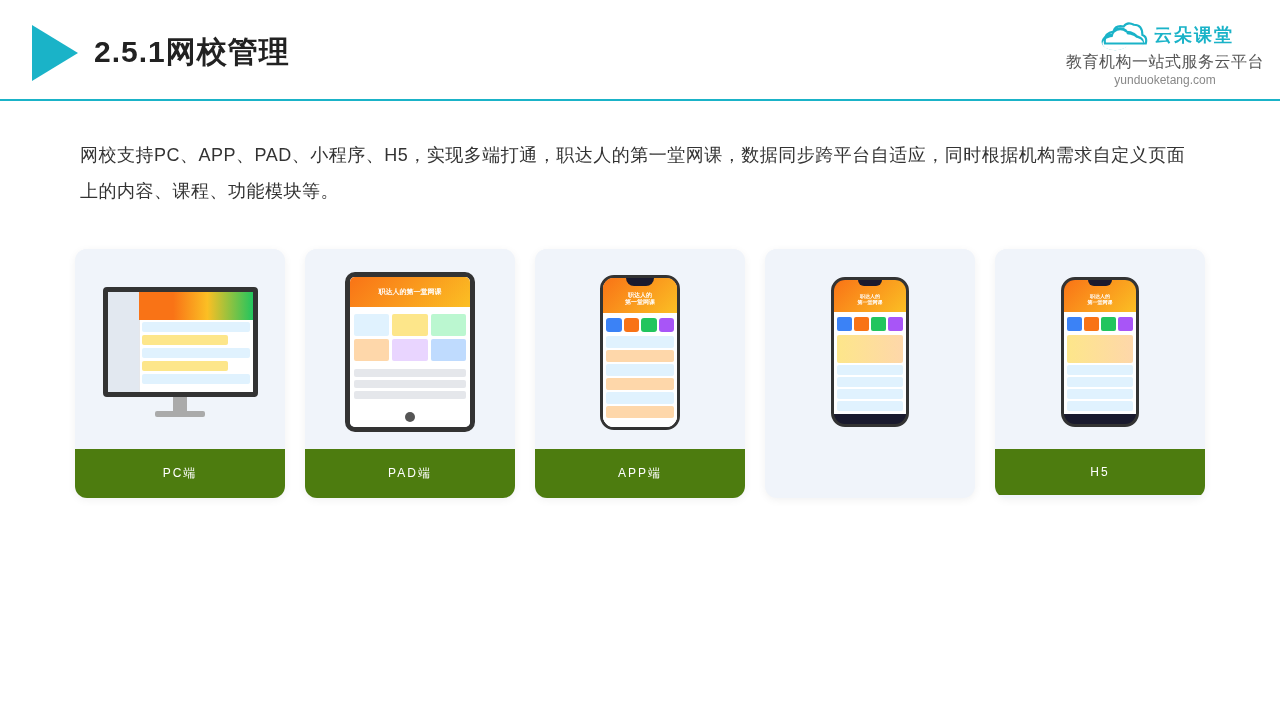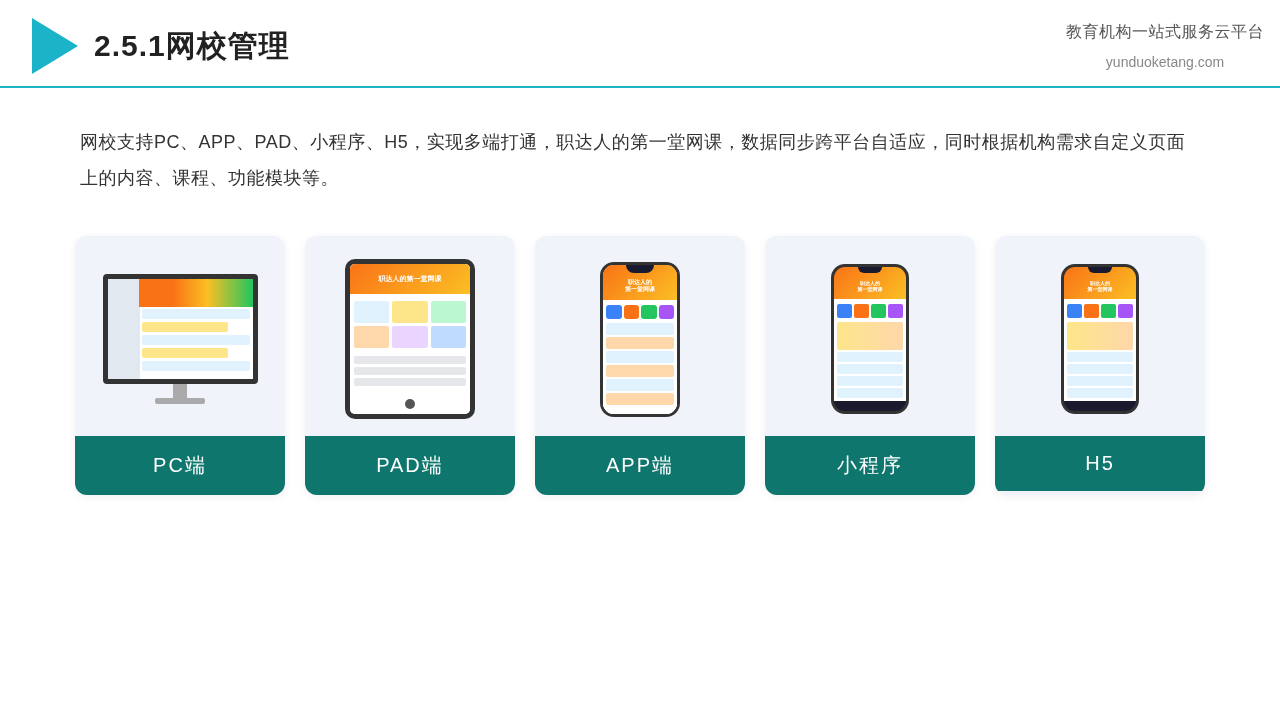--- a/index.html
+++ b/index.html
@@ -58,23 +58,23 @@
       color: #1ab3c8;
       letter-spacing: 2px;
     }
     .brand-sub {
       font-size: 16px;
       color: #555;
       letter-spacing: 0.5px;
       text-align: center;
     }
     .brand-url {
-      font-size: 14px;
+      font-size: 12px;
       color: #888;
-      margin-top: 11px;
+      margin-top: 0;
       text-align: right;
     }
 
     
     .description {
       padding: 36px 80px 20px 80px;
       font-size: 18px;
       color: #333;
       line-height: 2;
       letter-spacing: 0.5px;
@@ -104,23 +104,23 @@
       height: 200px;
       display: flex;
       align-items: center;
       justify-content: center;
       padding: 18px 12px 12px 12px;
       background: #f0f4fa;
     }
 
     .card-label {
       width: 100%;
-      background: #0f766e;
+      background: #4d7c0f;
       color: #fff;
-      font-size: 20px;
+      font-size: 12px;
       text-align: center;
       padding: 16px 16px;
       font-weight: 500;
       letter-spacing: 2px;
       border-radius: 0 0 0 0;
     }
 
     
     .monitor-mock {
       display: flex;
@@ -430,20 +430,37 @@
   </style>
 </head>
 <body>
 
 <div class="header">
   <div class="header-left">
     <div class="logo-triangle"></div>
     <span class="page-title">2.5.1网校管理</span>
   </div>
   <div class="header-right">
+    <div class="cloud-logo">
+
+      <svg class="cloud-icon-svg" viewBox="0 0 60 40" xmlns="http://www.w3.org/2000/svg">
+        <ellipse cx="22" cy="28" rx="16" ry="10" fill="#1ab3c8"></ellipse>
+        <ellipse cx="35" cy="24" rx="14" ry="9" fill="#1ab3c8"></ellipse>
+        <ellipse cx="28" cy="20" rx="10" ry="9" fill="#1ab3c8"></ellipse>
+        <ellipse cx="44" cy="28" rx="12" ry="8" fill="#1ab3c8"></ellipse>
+
+        <ellipse cx="22" cy="30" rx="15" ry="8" fill="#fff"></ellipse>
+        <ellipse cx="35" cy="26" rx="13" ry="7" fill="#fff"></ellipse>
+        <ellipse cx="44" cy="30" rx="11" ry="7" fill="#fff"></ellipse>
+        <ellipse cx="28" cy="22" rx="9" ry="7.5" fill="#fff"></ellipse>
+
+        <path d="M10,30 Q8,18 20,16 Q22,8 32,10 Q36,4 44,8 Q54,8 54,20 Q60,22 58,30Z" fill="none" stroke="#1ab3c8" stroke-width="2.5"></path>
+      </svg>
+      <span class="brand-name">云朵课堂</span>
+    </div>
     <div class="brand-sub">教育机构一站式服务云平台</div>
     <div class="brand-url">yunduoketang.com</div>
   </div>
 </div>
 
 <div class="description">
   <span>网校支持PC、APP、PAD、小程序、H5，实现多端打通，职达人的第一堂网课，数据同步跨平台自适应，同时根据机构需求自定义页面上的内容、课程、功能模块等。</span>
 </div>
 
 <div class="cards-section">
@@ -547,21 +564,20 @@
               <div class="mini-banner"></div>
               <div class="mini-content-row"></div>
               <div class="mini-content-row"></div>
               <div class="mini-content-row"></div>
               <div class="mini-content-row"></div>
             </div>
           </div>
         </div>
       </div>
     </div>
-    <div class="card-label">小程序</div>
   </div>
 
   <div class="card">
     <div class="card-image-area">
       <div class="phone-mock">
         <div class="mini-phone-body">
           <div class="mini-phone-notch"></div>
           <div class="mini-phone-screen">
             <div class="mini-screen-top">
               <div class="mini-screen-title-text">职达人的<br>第一堂网课</div>

